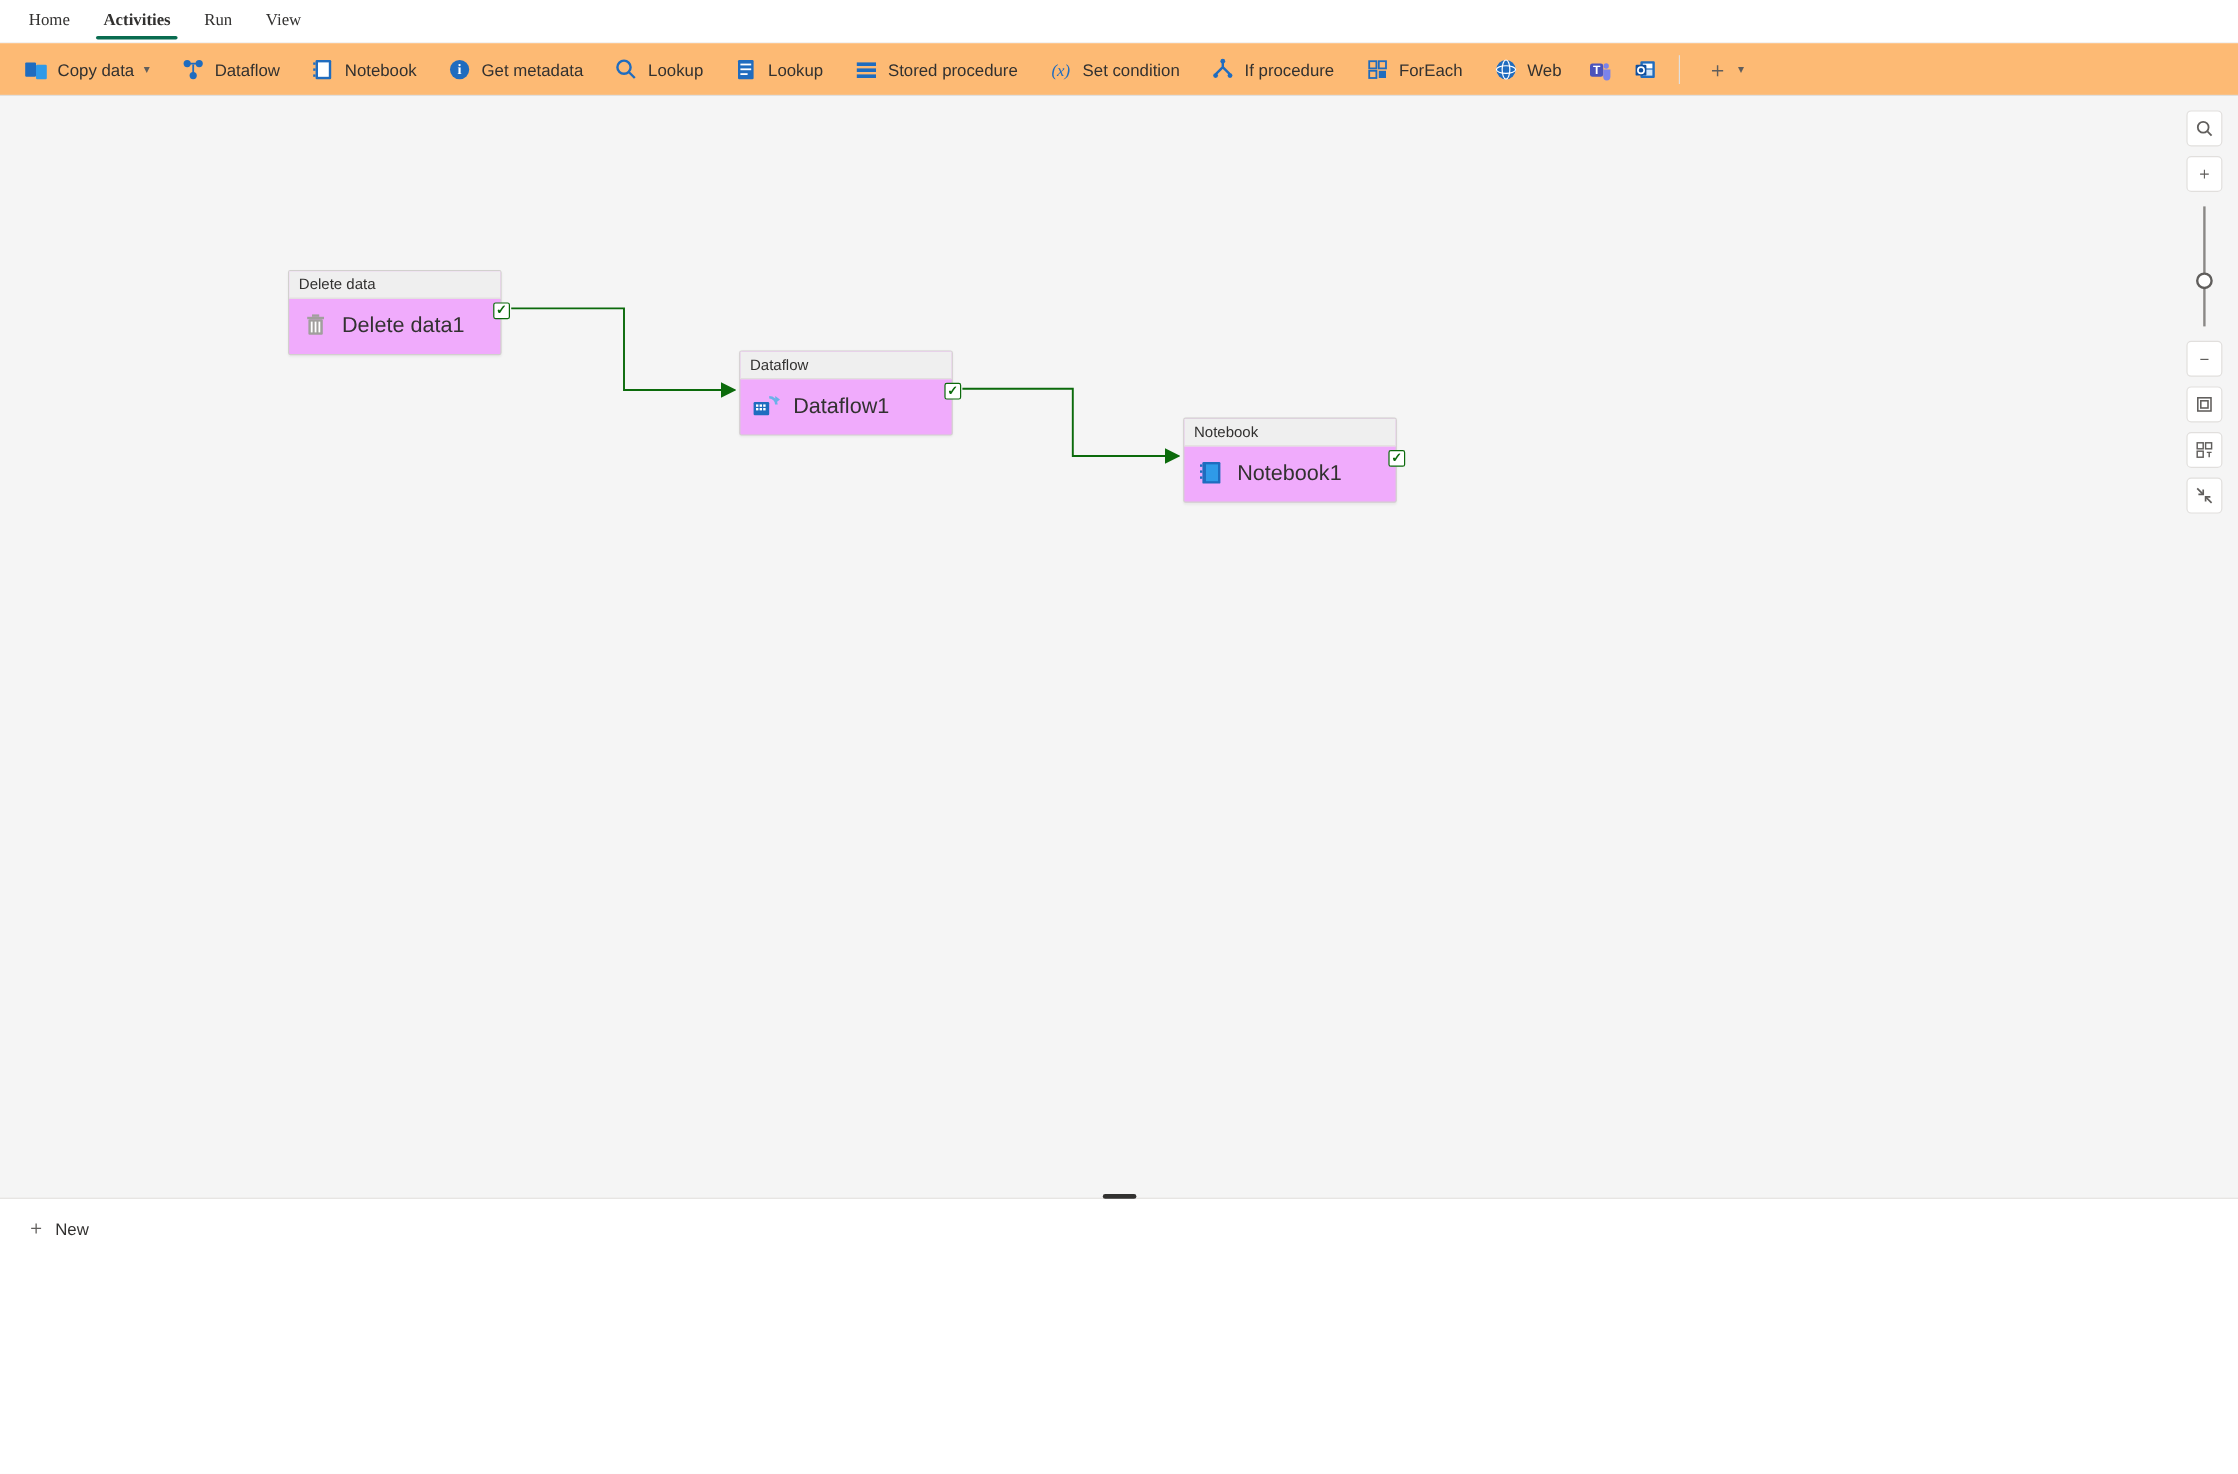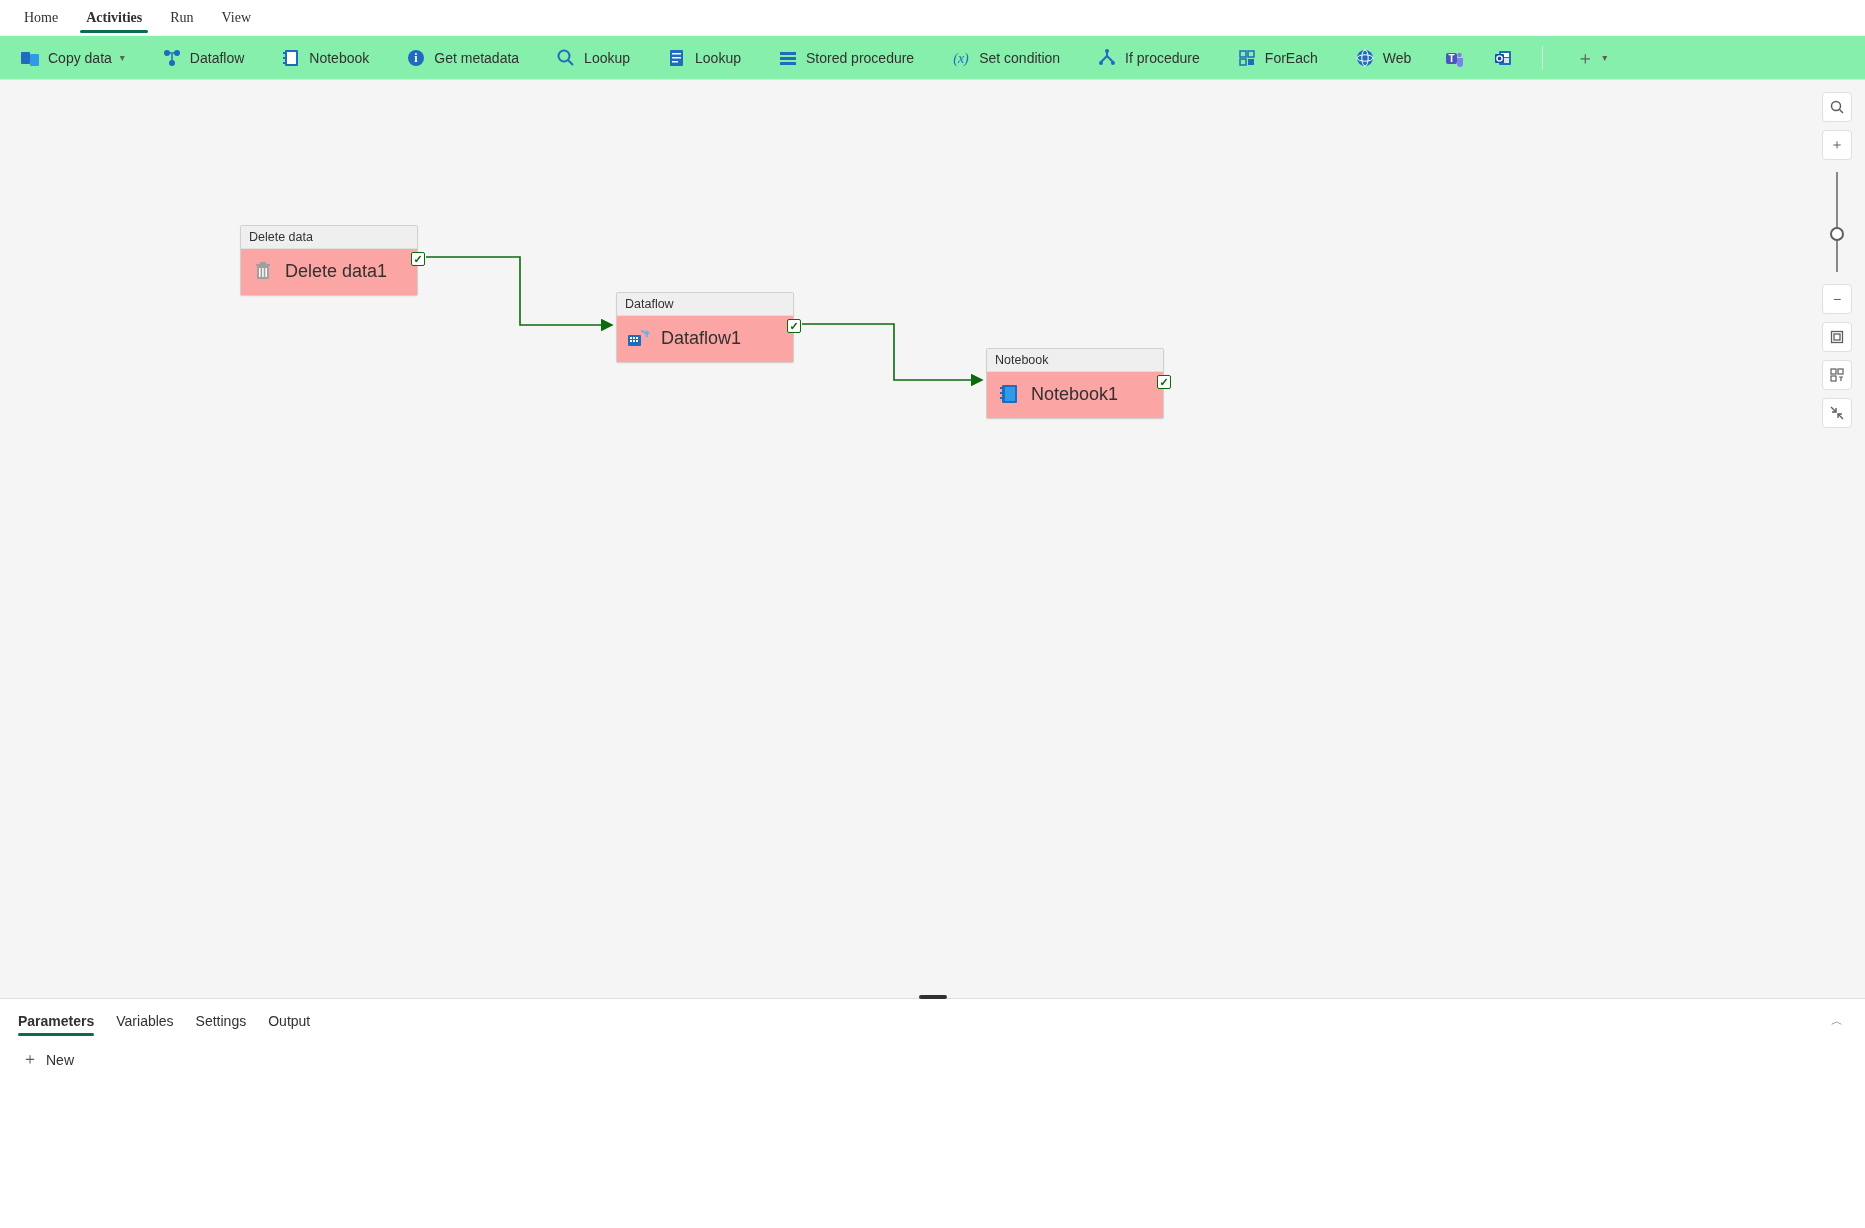--- a/index.html
+++ b/index.html
@@ -5,31 +5,31 @@
   * { box-sizing: border-box; margin: 0; padding: 0; }
   html, body { width: 100%; height: 100%; font-family: "Segoe UI", -apple-system, sans-serif; font-size: 14px; color: #323130; background: #fff; }
 
   
   .top-tabs { display: flex; align-items: center; height: 36px; padding: 0 10px; border-bottom: 1px solid #f3f2f1; background: #fff; font-family: Liberation Serif, serif; }
   .top-tabs .tab { padding: 6px 14px; cursor: pointer; color: #323130; position: relative; }
   .top-tabs .tab.active { font-weight: 600; }
   .top-tabs .tab.active::after { content:""; position:absolute; left:8px; right:8px; bottom:-1px; height:3px; background:#096c50; border-radius:2px; }
 
   
-  .toolbar { display:flex; align-items:center; height:44px; padding:0 10px; background:#86efac; border-bottom:1px solid #e1dfdd; gap:17px; overflow:hidden; }
+  .toolbar { display:flex; align-items:center; height:44px; padding:0 10px; background:#fdba74; border-bottom:1px solid #e1dfdd; gap:6px; overflow:hidden; }
   .tool-btn { display:flex; align-items:center; gap:8px; padding:4px 10px; border-radius:4px; cursor:pointer; white-space:nowrap; }
   .tool-ico { width:20px; height:20px; display:flex; align-items:center; justify-content:center; }
   .divider { width:1px; height:24px; background:#e1dfdd; margin:0 6px; }
   .chev { font-size:10px; color:#605e5c; }
 
   
   .canvas-wrap { position:relative; width:100%; height:calc(100vh - 36px - 44px - 230px); background:#f5f5f5; overflow:hidden; }
   .canvas-svg { position:absolute; inset:0; width:100%; height:100%; pointer-events:none; }
 
-  .node { position:absolute; width:178px; background:#fca5a5; border:1px solid #d2d0ce; border-radius:2px; box-shadow:0 1px 2px rgba(0,0,0,0.05); }
+  .node { position:absolute; width:178px; background:#f0abfc; border:1px solid #d2d0ce; border-radius:2px; box-shadow:0 1px 2px rgba(0,0,0,0.05); }
   .node-head { background:#efefef; padding:4px 8px; font-size:12.5px; color:#323130; border-bottom:1px solid #e1dfdd; }
   .node-body { display:flex; align-items:center; gap:10px; padding:10px 10px 12px 10px; min-height:44px; }
   .node-ico { width:24px; height:24px; display:flex; align-items:center; justify-content:center; }
   .node-name { font-size:18px; color:#323130; }
   .node-badge { position:absolute; width:14px; height:14px; background:#fff; border:1px solid #0b6a0b; border-radius:2px; display:flex; align-items:center; justify-content:center; font-size:11px; color:#0b6a0b; font-weight:700; line-height:1; }
 
   
   .canvas-controls { position:absolute; right:12px; top:12px; width:32px; display:flex; flex-direction:column; gap:8px; align-items:center; }
   .ctrl-btn { width:30px; height:30px; border:1px solid #e1dfdd; background:#fff; border-radius:4px; display:flex; align-items:center; justify-content:center; cursor:pointer; color:#605e5c; }
   .zoom-track { width:2px; height:100px; background:#8a8886; position:relative; margin:4px 0; }
@@ -318,26 +318,19 @@
       <svg width="14" height="14">
           <path d="M2 6 L6 6 L6 2 M12 8 L8 8 L8 12" stroke="#605e5c" stroke-width="1.4" fill="none"></path>
           <path d="M6 6 L1 1 M8 8 L13 13" stroke="#605e5c" stroke-width="1.4"></path>
         </svg>
     </div>
   </div>
 </div>
 
 <div class="bottom-panel">
   <div class="grip"></div>
-  <div class="bottom-tabs">
-    <div class="btab active">Parameters</div>
-    <div class="btab">Variables</div>
-    <div class="btab">Settings</div>
-    <div class="btab">Output</div>
-    <span class="collapse-caret">︿</span>
-  </div>
   <div class="bottom-body">
     <div class="new-btn">
       <span class="plus">＋</span>
       <span>New</span>
     </div>
   </div>
 </div>
 
 </body></html>

